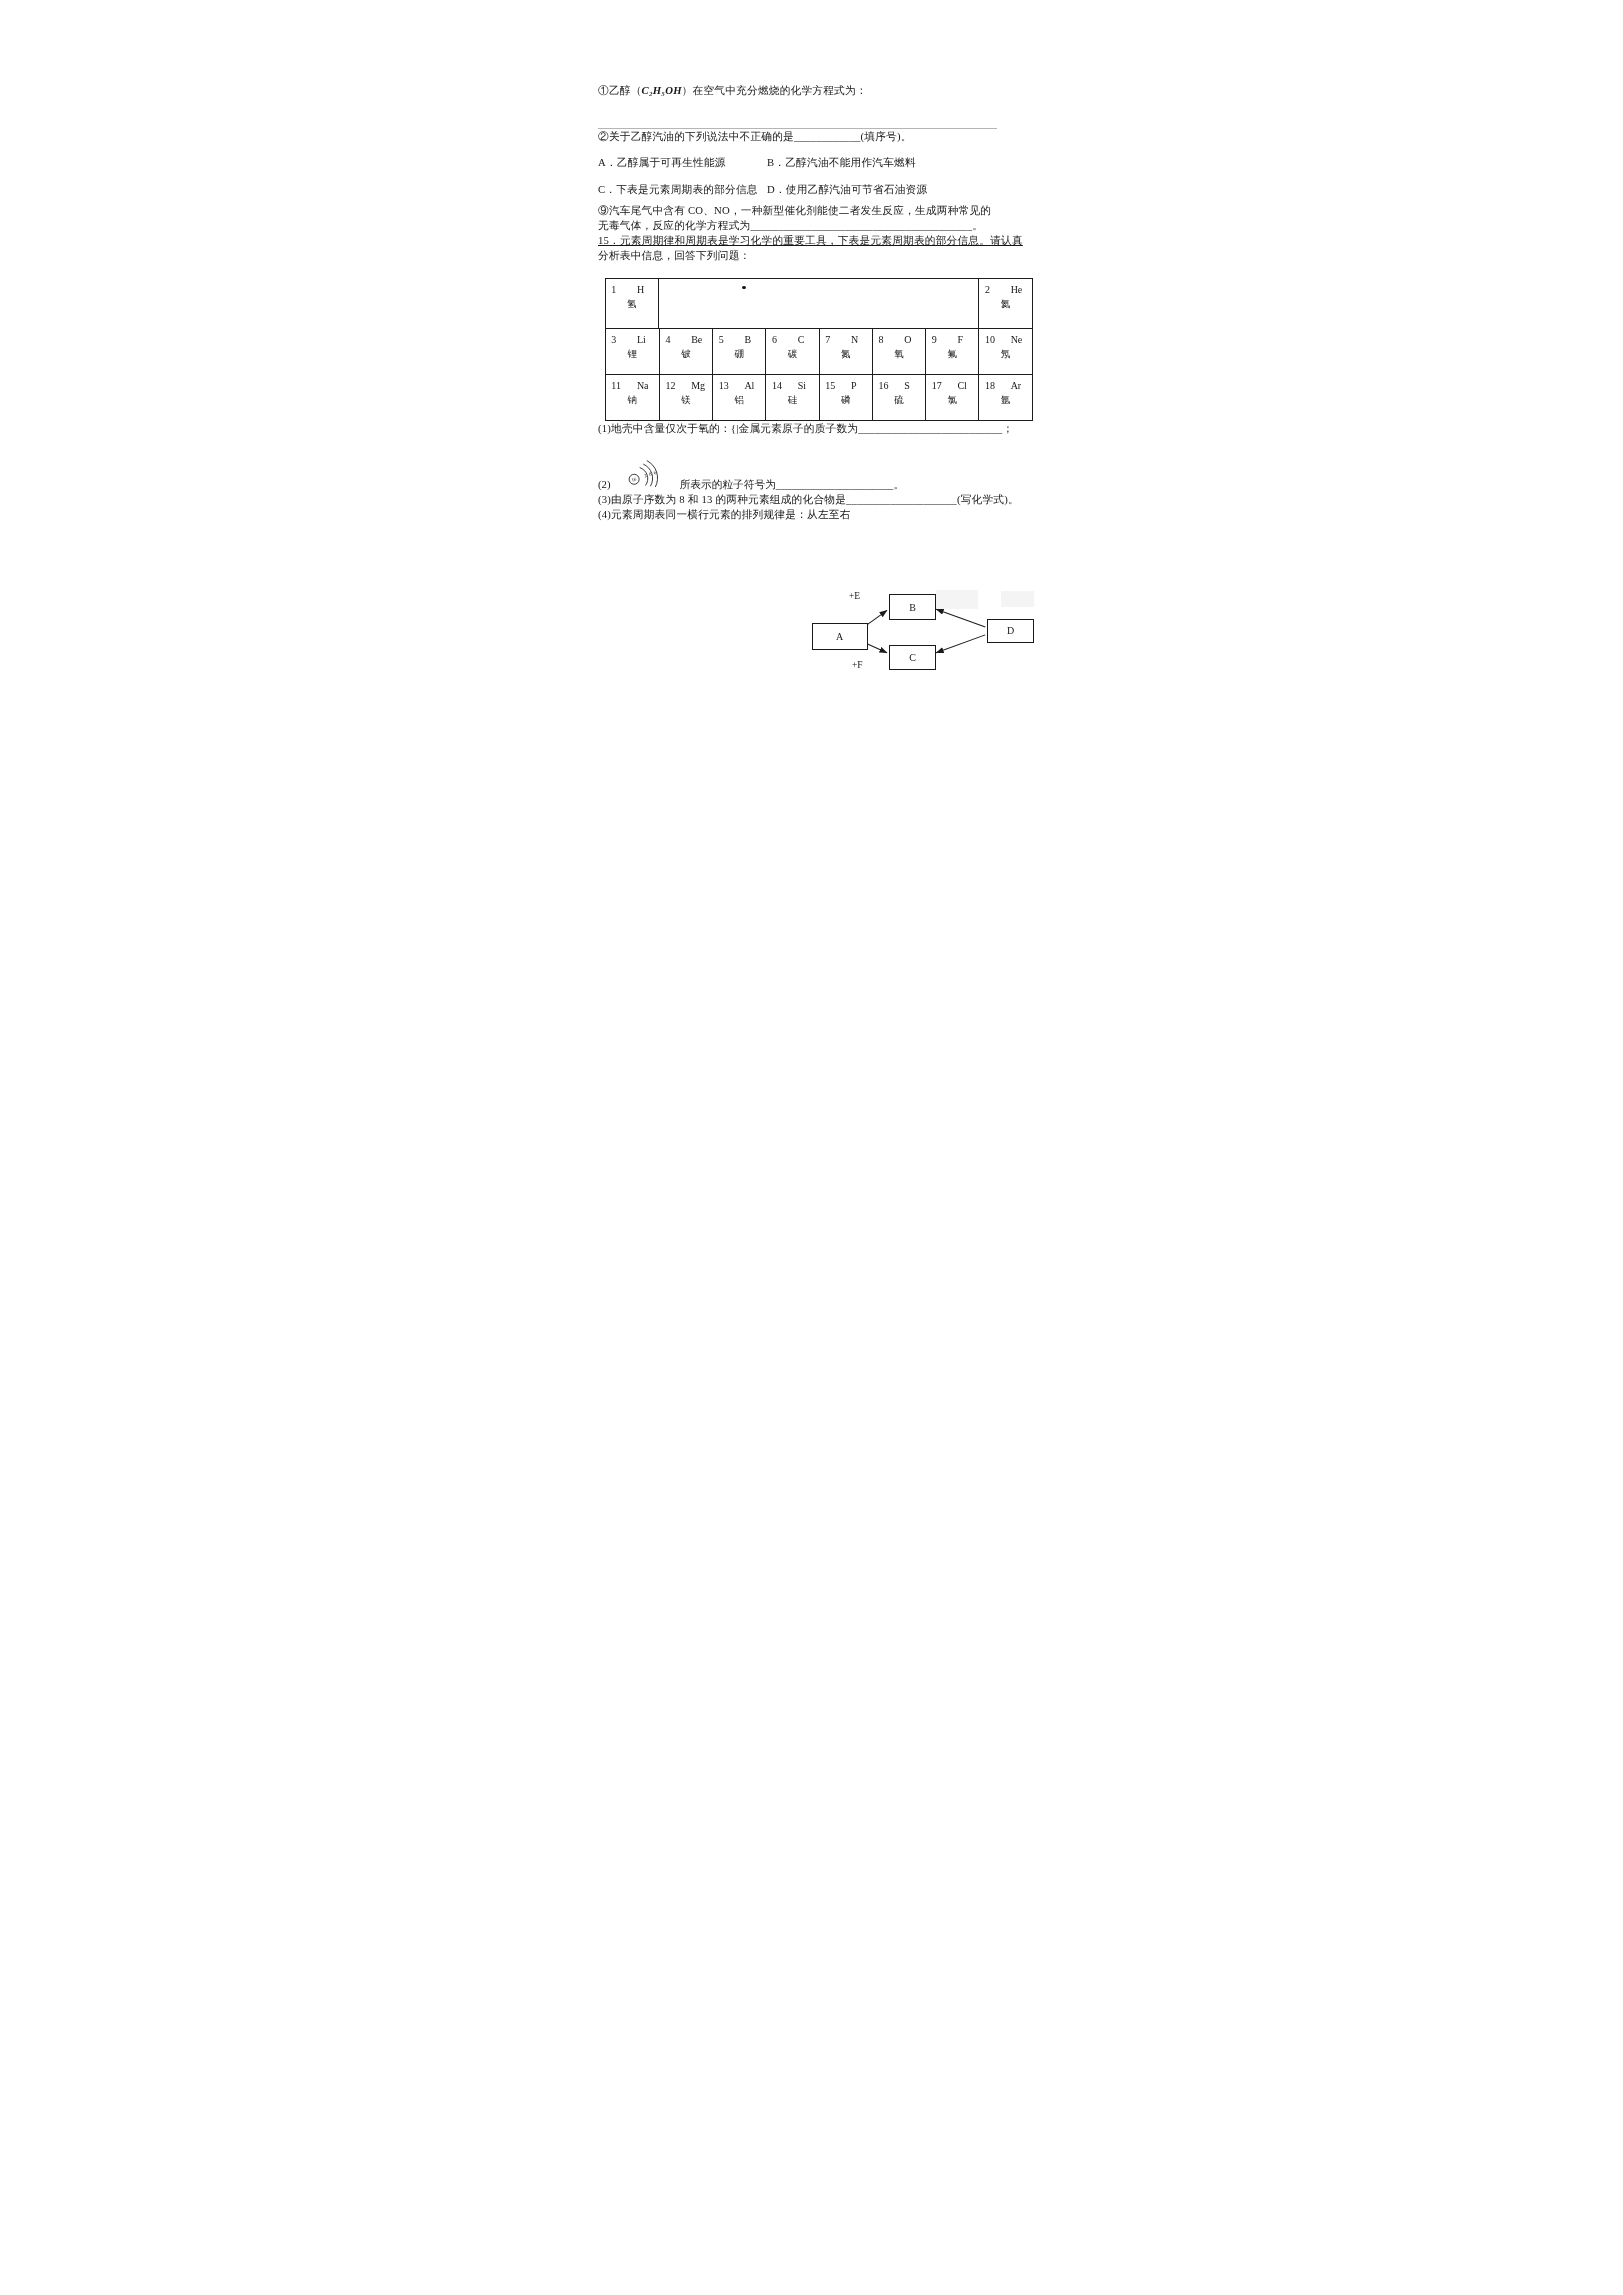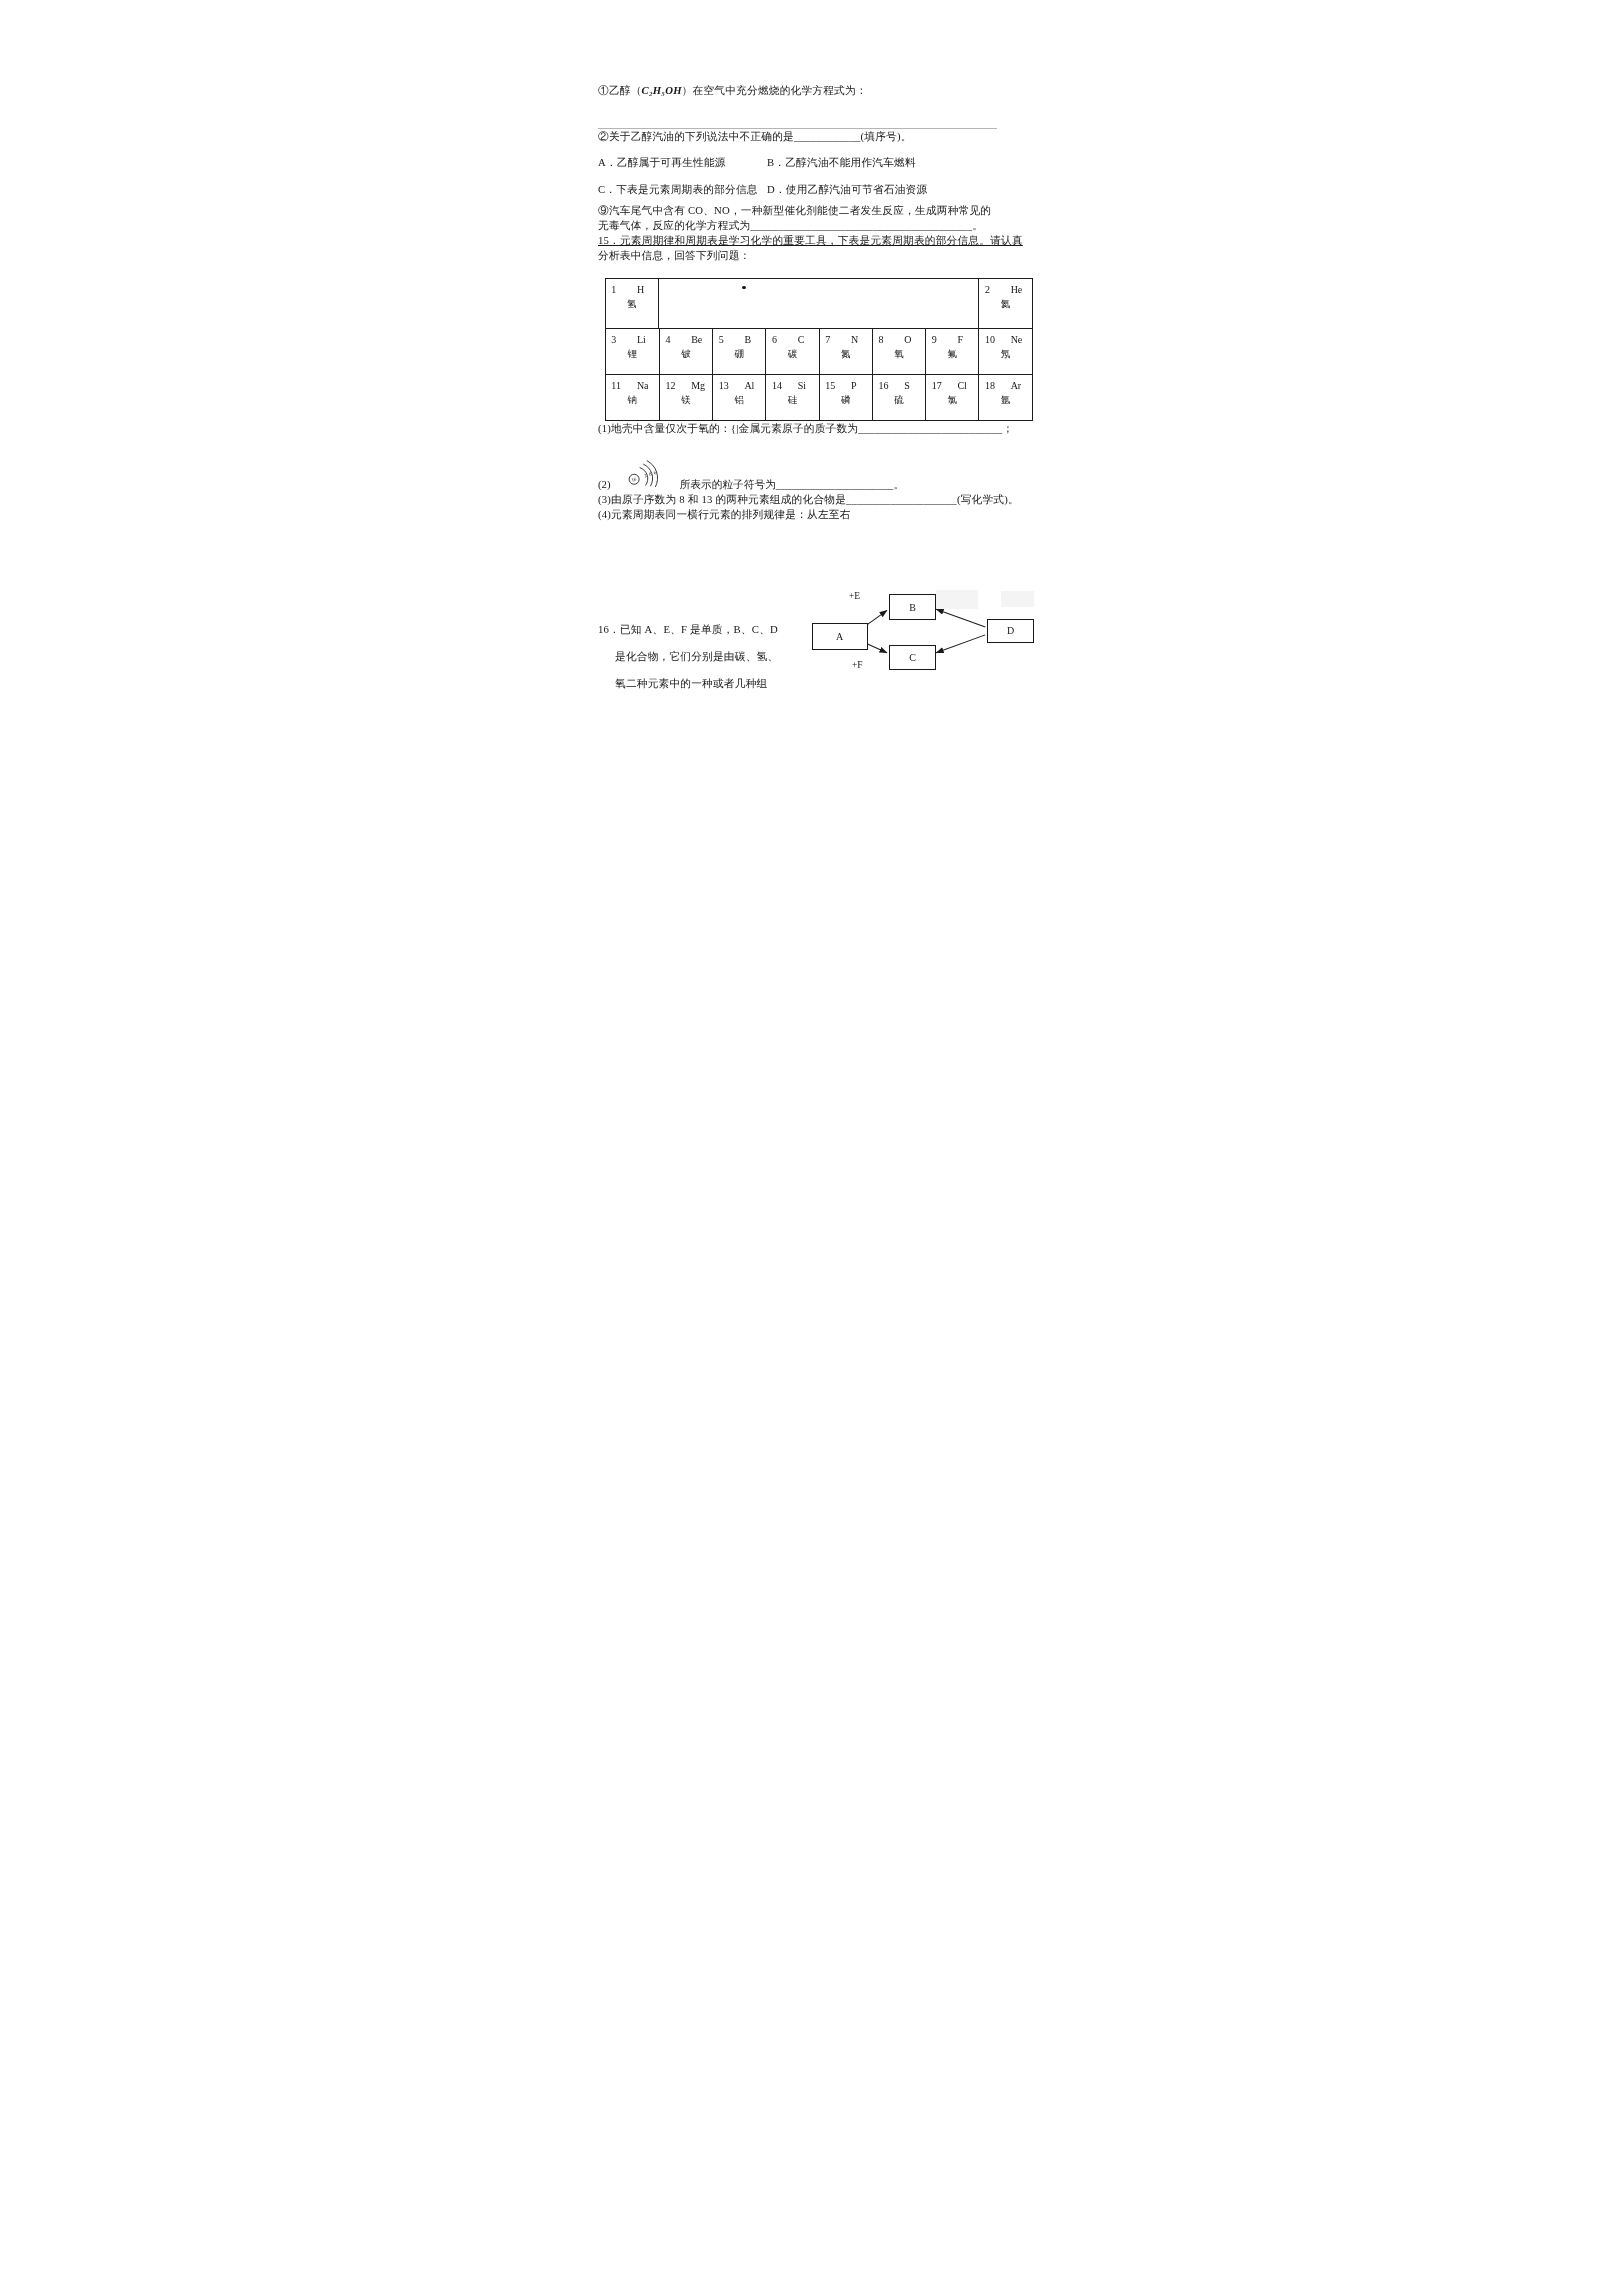--- a/index.html
+++ b/index.html
@@ -247,25 +247,20 @@
           </g>
         </svg>
       </span>
       <span>所表示的粒子符号为______________________。</span>
     </div>
 
     <p class="line mt52">(3)由原子序数为 8 和 13 的两种元素组成的化合物是____________________(写化学式)。</p>
     <p class="line mt60">(4)元素周期表同一横行元素的排列规律是：从左至右</p>
 
     <div class="sec16">
-      <div class="sec16-text">
-        <div>16．已知 A、E、F 是单质，B、C、D</div>
-        <div class="s16-indent">是化合物，它们分别是由碳、氢、</div>
-        <div class="s16-indent">氧二种元素中的一种或者几种组</div>
-      </div>
 
       <div class="diagram">
         <div class="ghost ghost1"></div>
         <div class="ghost ghost2"></div>
 
         <svg class="d-arrows" width="229" height="96" viewBox="0 0 408 172">
           <defs>
             <marker id="ah" markerWidth="9" markerHeight="8" refX="7.5" refY="3" orient="auto">
               <path d="M0,0 L8,3 L0,6 z" fill="#1a1a1a"></path>
             </marker>

